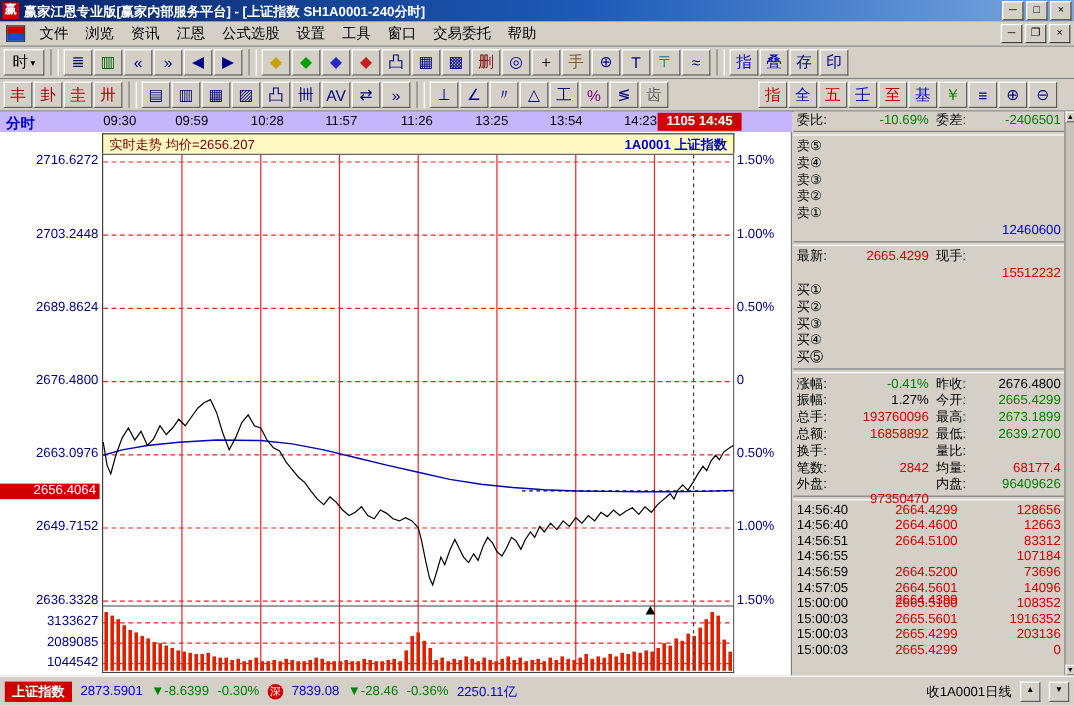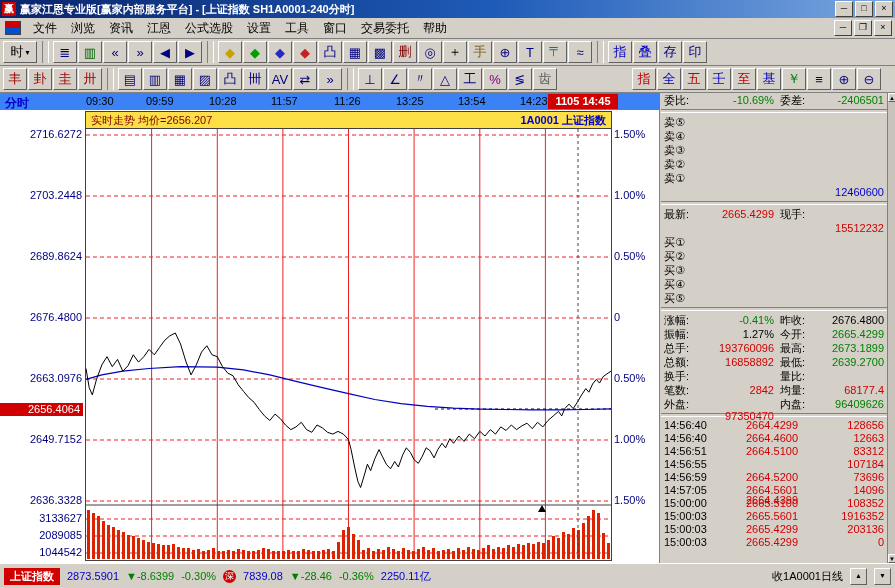--- a/index.html
+++ b/index.html
@@ -31,26 +31,26 @@
   .tb-group{display:flex;align-items:center;}
   .tb-right{margin-left:auto;margin-right:10px;}
   .tb-btn{width:24px;height:22px;border:1px solid;border-color:#fff #606060 #606060 #fff;background:#d4d0c8;
           display:flex;align-items:center;justify-content:center;font-size:13px;margin-right:1px;
           padding:0;cursor:default;font-family:inherit;}
   .tb-sep{width:5px;height:22px;border-left:1px solid #808080;border-right:1px solid #fff;margin:0 4px;}
   .tb-arrow{font-size:8px;margin-left:2px;}
   
   .content-bg{position:absolute;left:0;top:110px;width:660px;height:453px;background:#fff;
               border-right:1px solid #808080;box-sizing:border-box;}
-  .timebar{position:absolute;left:0;top:93px;width:660px;height:17px;background:#3b82f6;}
+  .timebar{position:absolute;left:0;top:93px;width:660px;height:17px;background:#c4b5fd;}
   .mode-label{position:absolute;left:5px;top:2px;color:#0000cc;font-weight:bold;font-size:12px;}
   .cursor-time{position:absolute;left:548px;top:1px;width:70px;height:15px;background:#d00000;color:#fff;
                font-size:11px;font-weight:bold;text-align:center;line-height:15px;}
   .axis-label{position:absolute;font-size:11px;color:#000080;white-space:nowrap;}
-  .chart-header{position:absolute;left:85px;top:111px;width:527px;height:17px;background:#fde047;
+  .chart-header{position:absolute;left:85px;top:111px;width:527px;height:17px;background:#fef9c3;
                 border:1px solid #404040;border-bottom:none;display:flex;align-items:center;
                 justify-content:space-between;font-size:11px;padding:0 5px;box-sizing:border-box;}
   .ch-left{color:#800000;}
   .ch-right{color:#0000cc;font-weight:bold;}
   #chart-svg{position:absolute;left:85px;top:128px;}
   .cursor-price{position:absolute;left:0;top:403px;width:83px;height:13px;background:#d00000;color:#fff;
                 font-size:11px;line-height:13px;text-align:right;padding-right:3px;box-sizing:border-box;}
   
   #quote-panel{position:absolute;left:661px;top:93px;width:226px;height:470px;background:#d4d0c8;
                font-size:11px;overflow:hidden;}
@@ -503,21 +503,21 @@
       <div class="qrow">
         <span class="ql" style="color: rgb(0, 0, 0);">买②</span>
       </div>
       <div class="qrow">
         <span class="ql" style="color: rgb(0, 0, 0);">买③</span>
       </div>
       <div class="qrow">
         <span class="ql" style="color: rgb(0, 0, 0);">买④</span>
       </div>
       <div class="qrow">
-        <span class="ql" style="color: rgb(0, 0, 0);">买⑤</span>
+        <span class="ql" style="color: rgb(0, 0, 0); font-family: Liberation Serif, serif;">买⑤</span>
       </div>
       <div class="qsep"></div>
       <div class="qrow">
         <span class="ql">涨幅:</span>
         <span class="qv1" style="color: rgb(0, 128, 0);">-0.41%</span>
         <span class="ql2">昨收:</span>
         <span class="qv2" style="color: rgb(0, 0, 0);">2676.4800</span>
       </div>
       <div class="qrow">
         <span class="ql">振幅:</span>

